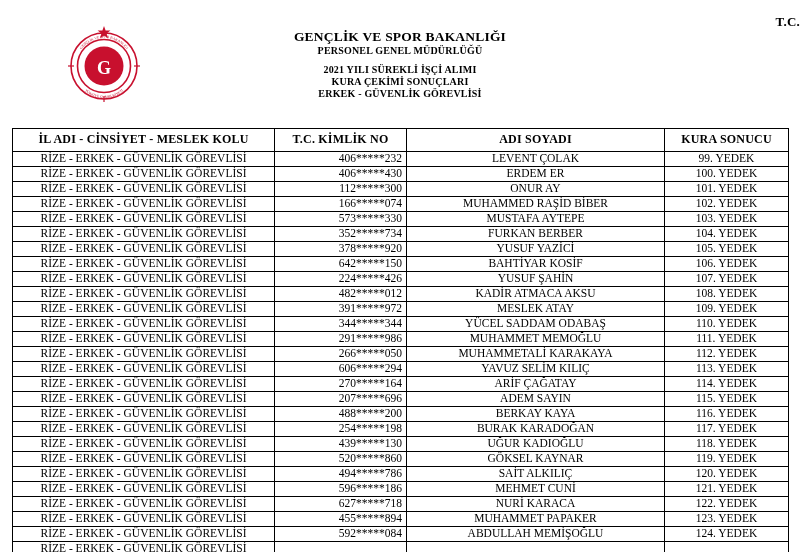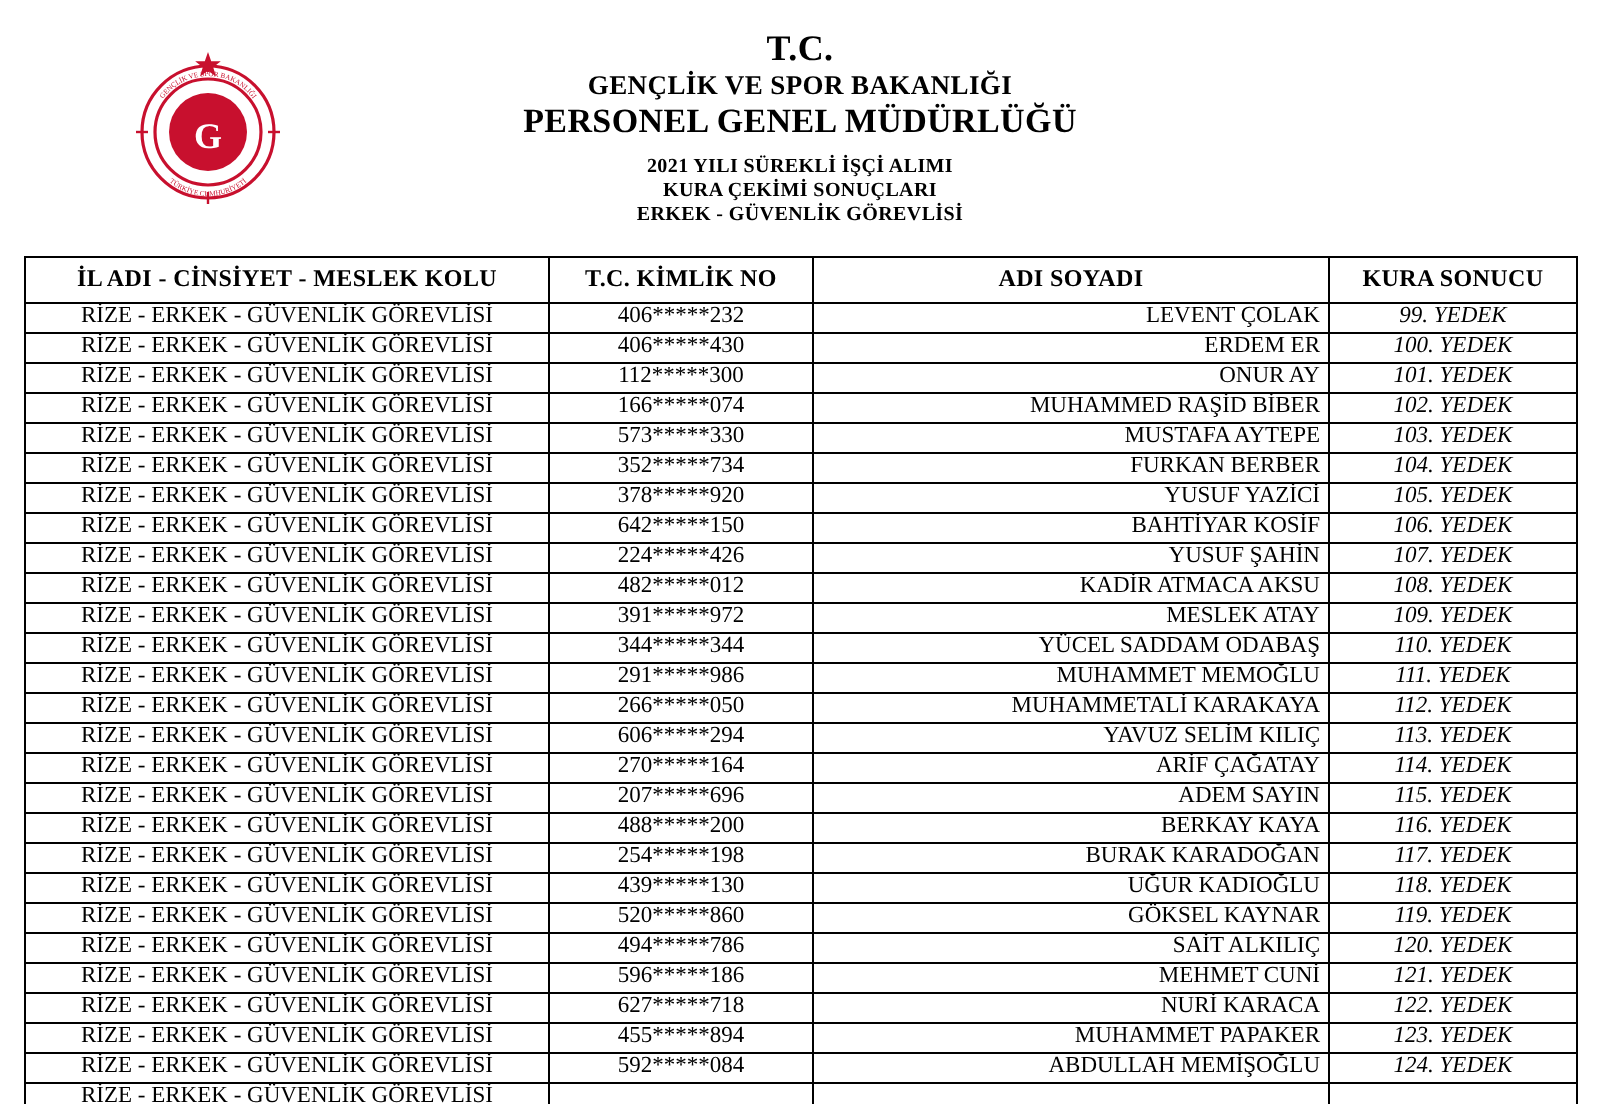--- a/index.html
+++ b/index.html
@@ -38,23 +38,23 @@
     left: 0;
     right: 0;
     top: 14px;
     text-align: center;
     line-height: 1.18;
   }
   .header-text .line {
     font-weight: bold;
     letter-spacing: 0.2px;
   }
-  .t-tc { font-size: 18px; }
+  .t-tc { font-size: 13px; text-align: right; }
   .t-bak { font-size: 13.5px; }
-  .t-pers { font-size: 17px; }
+  .t-pers { font-size: 10px; }
   .t-gap { height: 7px; }
   .t-sub { font-size: 10px; }
 
   
   .table-wrap {
     padding: 0 12px;
     box-sizing: border-box;
   }
   table.kura {
     border-collapse: collapse;
@@ -79,23 +79,23 @@
     vertical-align: middle;
     letter-spacing: 0.2px;
     margin-top: 32px;
   }
   col.c-il    { width: 262px; }
   col.c-tc    { width: 132px; }
   col.c-ad    { width: 258px; }
   col.c-kura  { width: 124px; }
 
   td.il   { text-align: center; padding-left: 5px; }
-  td.tc   { text-align: center; }
-  td.ad   { text-align: right; padding-left: 5px; }
-  td.kura { text-align: center; font-style: italic; }
+  td.tc   { text-align: right; }
+  td.ad   { text-align: center; padding-left: 5px; }
+  td.kura { text-align: center; }
 </style>
 </head>
 <body>
 
 <div class="page">
 
   <div class="header">
 
     <div class="logo">
       <svg viewBox="0 0 84 84" width="84" height="84" aria-hidden="true">

